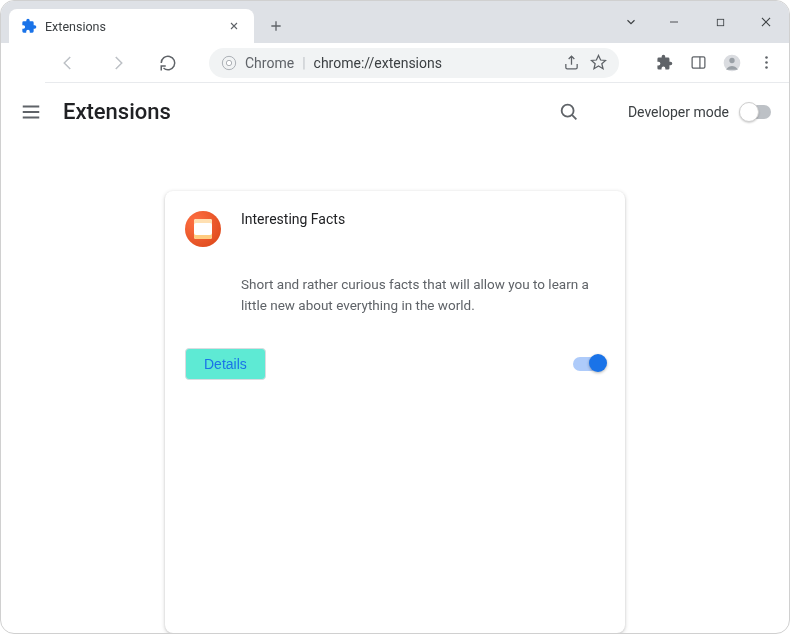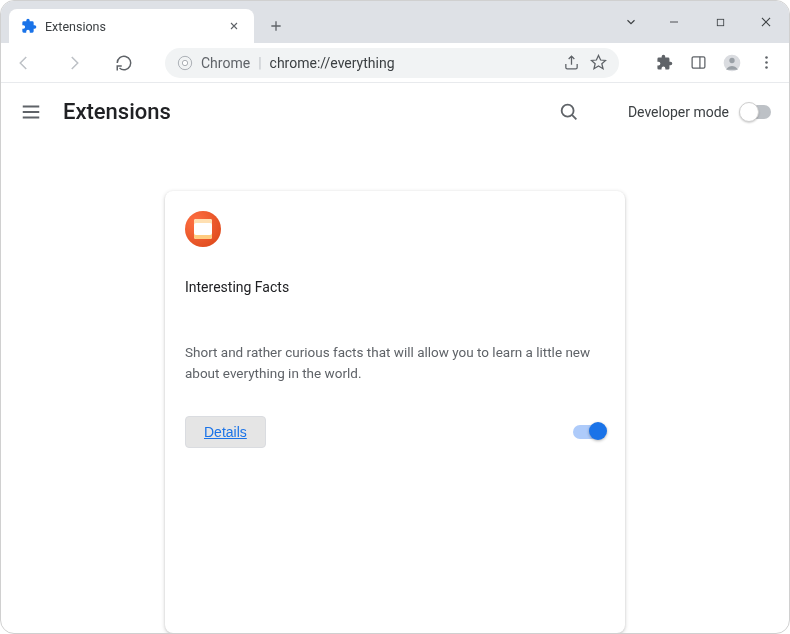--- a/index.html
+++ b/index.html
@@ -87,20 +87,21 @@
   
   
   .toolbar {
     height: 40px;
     background: #fff;
     border-bottom: 1px solid #e8eaed;
     display: flex;
     align-items: center;
     padding: 0 8px;
     gap: 20px;
+    margin-left: 44px;
   }
   .tb-btn {
     width: 30px; height: 30px;
     border-radius: 50%;
     display: flex; align-items: center; justify-content: center;
     color: #5f6368;
     cursor: pointer;
   }
   .tb-btn.disabled { color: #bdc1c6; cursor: default; }
   .addr-bar {
@@ -187,23 +188,22 @@
   .ext-card {
     width: 460px;
     background: #fff;
     border-radius: 8px;
     box-shadow: 0 1px 4px rgba(0,0,0,.18), 0 1px 2px rgba(0,0,0,.1);
     padding: 20px 20px 16px 20px;
     position: relative;
   }
   .ext-top {
     display: flex;
-    gap: 32px;
+    gap: 20px;
     margin-bottom: 32px;
-    flex-direction: column;
   }
   .ext-icon {
     width: 36px; height: 36px;
     border-radius: 50%;
     background: radial-gradient(circle at 30% 30%, #ff7043, #d84315);
     flex-shrink: 0;
     display:flex; align-items:center; justify-content:center;
     position: relative;
   }
   .ext-icon::after{
@@ -227,27 +227,26 @@
     margin-top: 47px;
   }
   .ext-bottom {
     display: flex;
     align-items: center;
     gap: 10px;
   }
   .ext-btn {
     border: 1px solid #dadce0;
     border-radius: 4px;
-    background: #e5e5e5;
+    background: #5eead4;
     color: #1a73e8;
     font-size: 14px;
     font-weight: 500;
     padding: 7px 18px;
     cursor: pointer;
-    text-decoration: underline;
   }
   .ext-toggle {
     margin-left: auto;
     width: 32px; height: 14px;
     background: #aecbfa;
     border-radius: 8px;
     position: relative;
     cursor: pointer;
   }
   .ext-toggle::after {
@@ -343,21 +342,21 @@
     </div>
     <div class="addr-bar">
       <span class="addr-chrome-icon">
         <svg viewBox="0 0 24 24" width="16" height="16">
             <circle cx="12" cy="12" r="10" fill="#f1f3f4" stroke="#9aa0a6" stroke-width="1.2"></circle>
             <circle cx="12" cy="12" r="4" fill="#fff" stroke="#9aa0a6" stroke-width="1.2"></circle>
           </svg>
       </span>
       <span class="addr-prefix">Chrome</span>
       <span class="addr-divider">|</span>
-      <span class="addr-url">chrome://everything</span>
+      <span class="addr-url">chrome://extensions</span>
       <div class="addr-actions">
         <span>
           <svg viewBox="0 0 24 24" width="17" height="17" stroke="currentColor" stroke-width="1.8" fill="none">
               <path d="M12 3v12M8 7l4-4 4 4M4 14v5a2 2 0 0 0 2 2h12a2 2 0 0 0 2-2v-5"></path>
             </svg>
         </span>
         <span>
           <svg viewBox="0 0 24 24" width="17" height="17" stroke="currentColor" stroke-width="1.8" fill="none">
               <path d="M12 2l3 6.5 7 .6-5.3 4.7 1.7 7L12 17l-6.4 3.8 1.7-7L2 9.1l7-.6z"></path>
             </svg>

